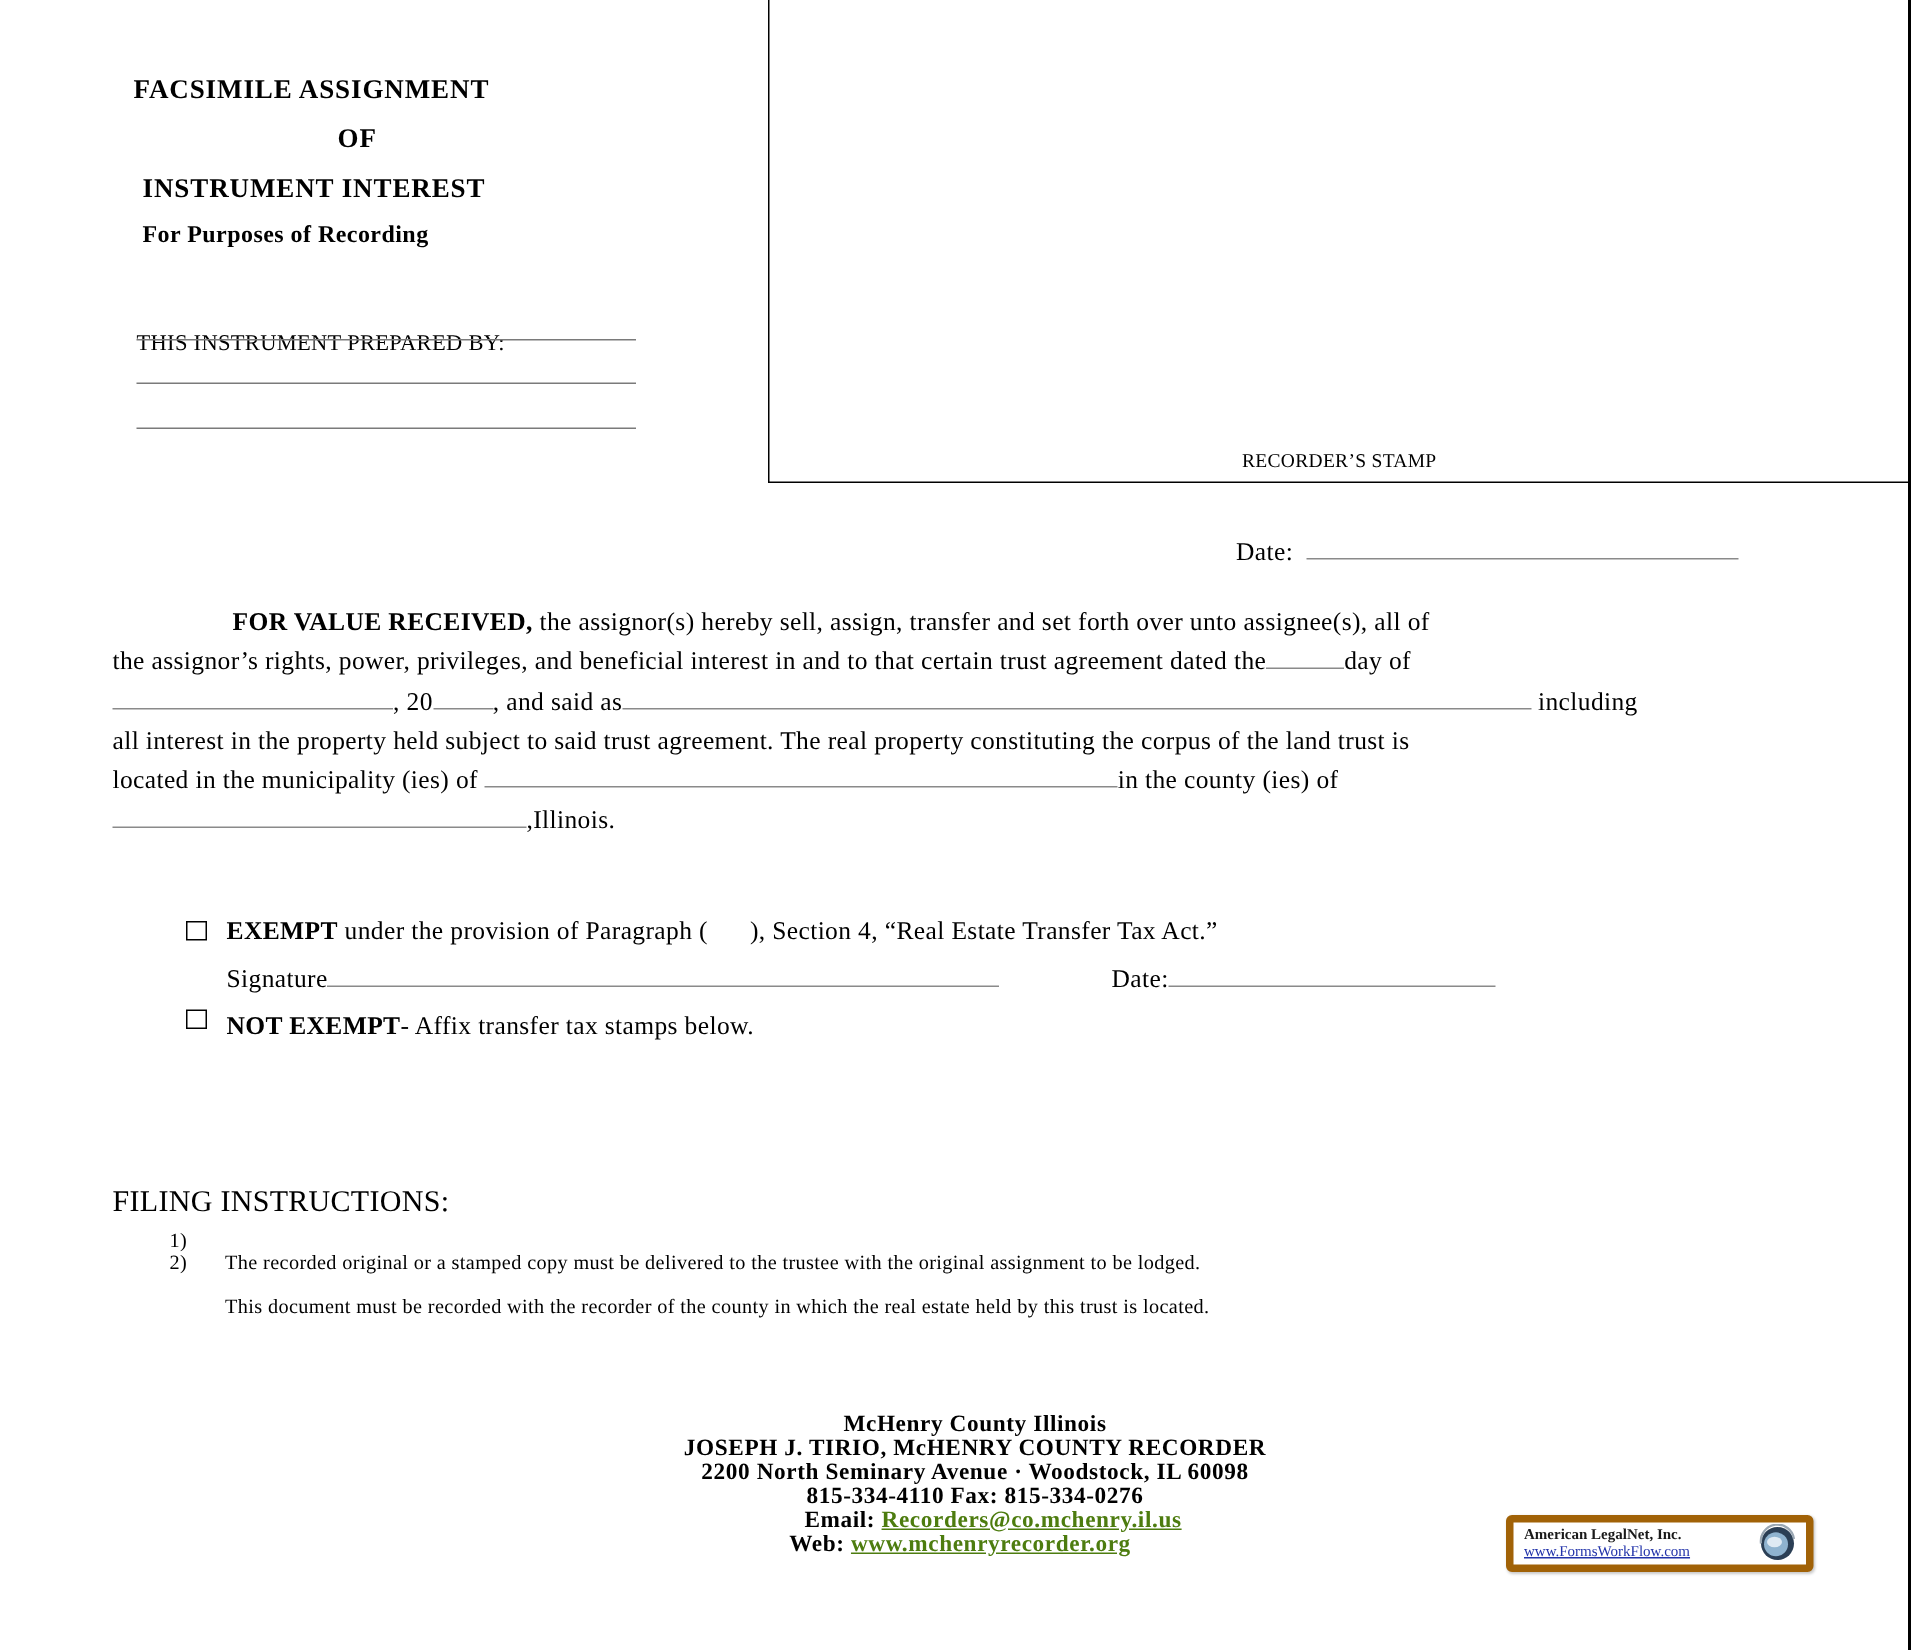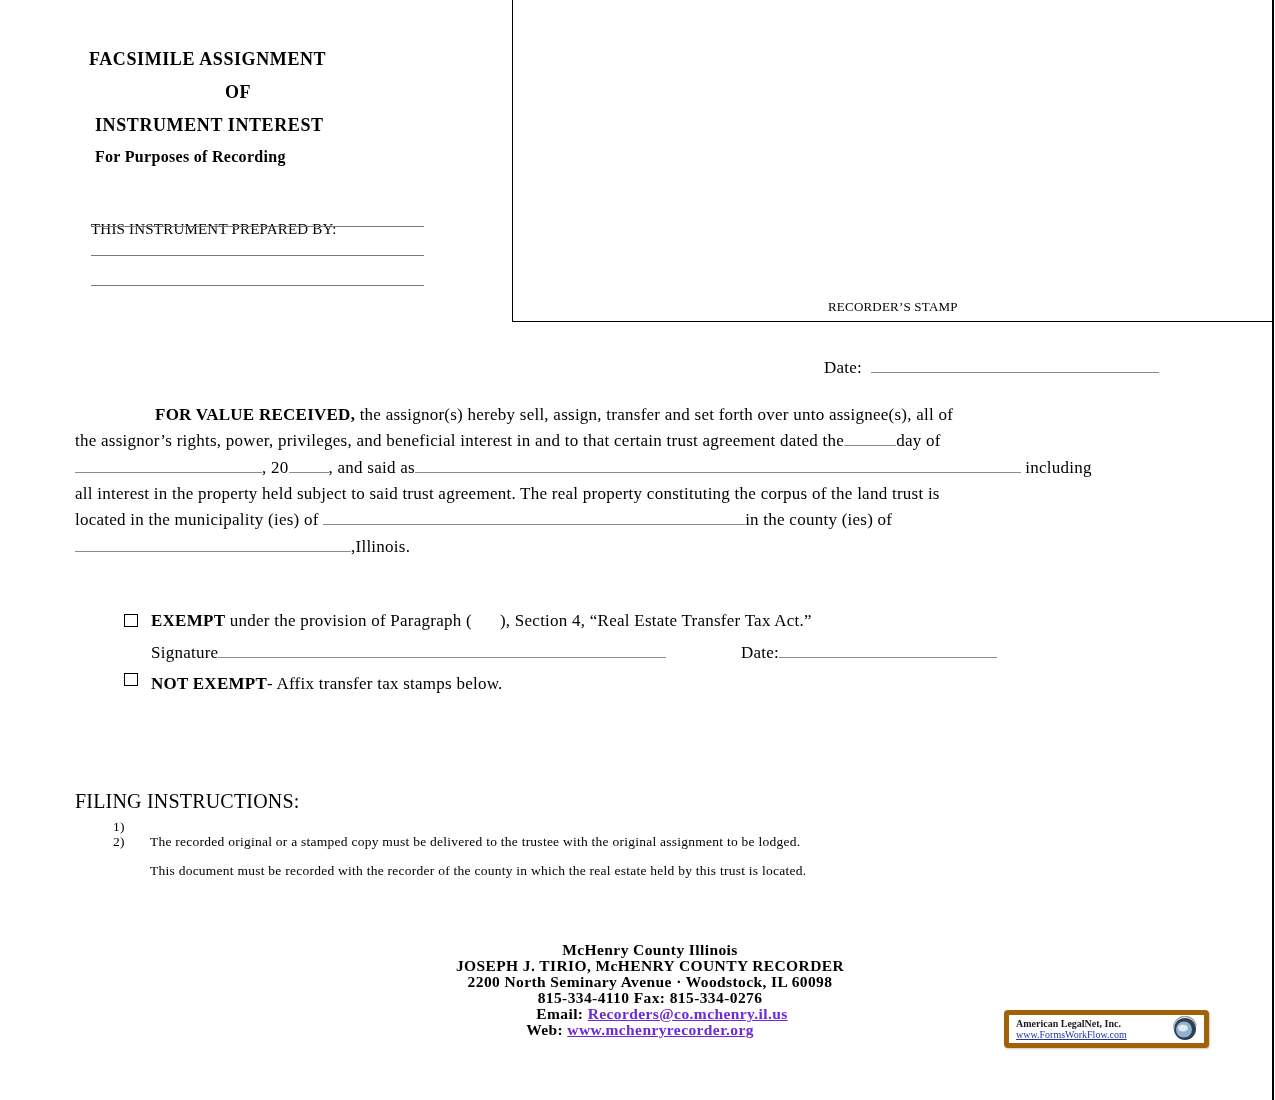--- a/index.html
+++ b/index.html
@@ -92,21 +92,21 @@
       position: absolute;
       left: 300px;
       width: 700px;
       text-align: center;
       font-weight: bold;
       font-size: 15.5px;
       letter-spacing: 0.4px;
       line-height: 16px;
     }
     .footer a {
-      color: #6d28d9;
+      color: #4d7c0f;
       text-decoration: underline;
     }
 
     .legalnet-badge {
       position: absolute;
       left: 1004px;
       top: 1010px;
       width: 195px;
       height: 28px;
       border: 5px solid #a16207;

